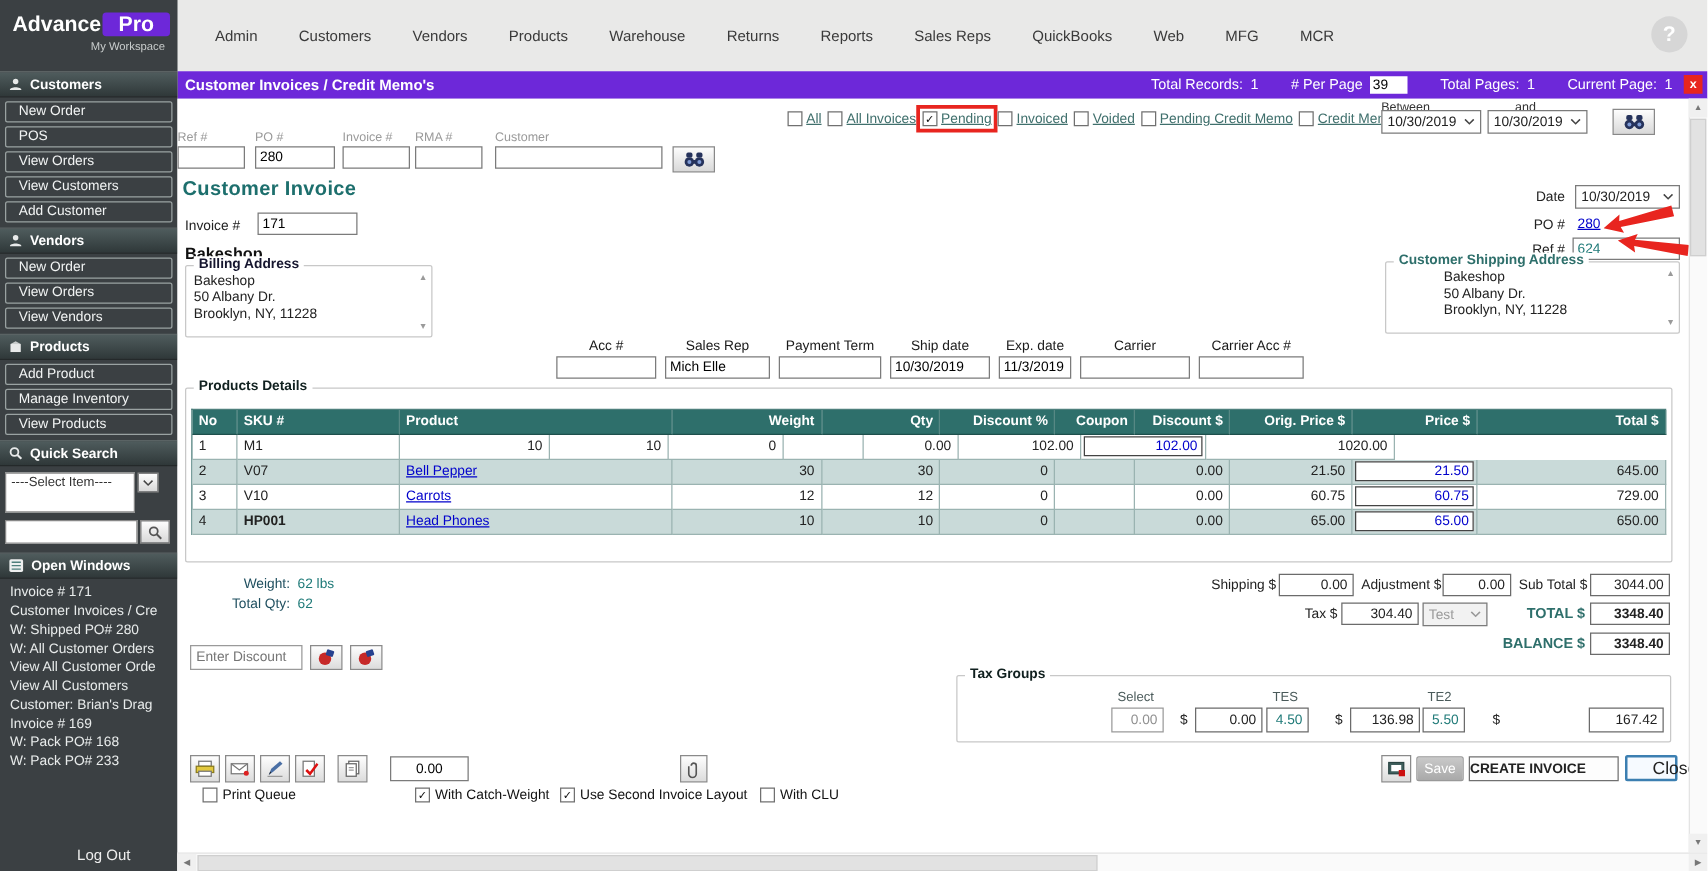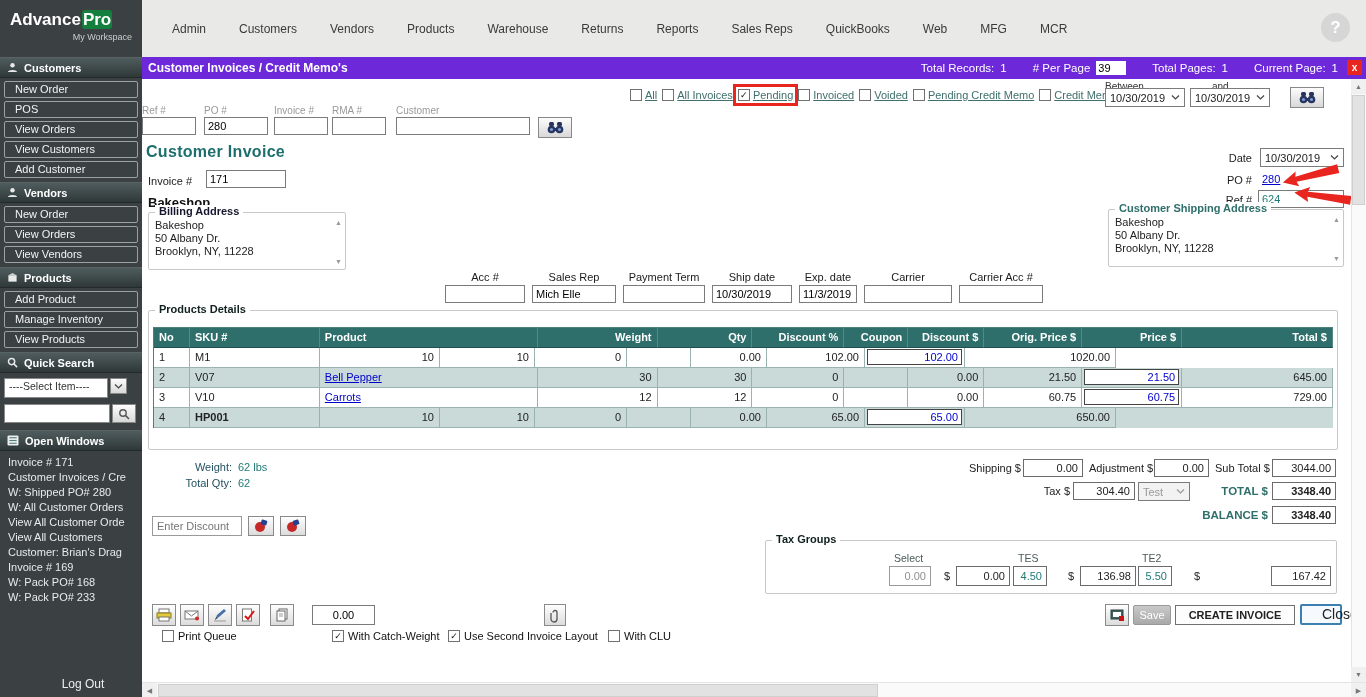--- a/index.html
+++ b/index.html
@@ -5,41 +5,41 @@
   * { box-sizing: border-box; }
   html,body { margin:0; padding:0; }
   body {
     width:1366px; height:697px; position:relative; overflow:hidden;
     font-family:"Liberation Sans", sans-serif; background:#fff; color:#222;
   }
   
   #topnav { position:absolute; left:0; top:0; width:1366px; height:57px; background:#e9e9e8; }
   #logo { position:absolute; left:0; top:0; width:142px; height:57px; background:#3b4043; }
   .brand { padding:10px 0 0 10px; font-size:17px; font-weight:bold; color:#fff; }
-  .brand .pro { background:#15803d; border-radius:3px; padding:0 1px; margin-left:1px; }
+  .brand .pro { background:#6d28d9; border-radius:3px; padding:0 13px; margin-left:1px; }
   .workspace { text-align:right; padding-right:10px; font-size:9px; color:#c9cdcd; margin-top:2px; }
   #nav-items { position:absolute; left:172px; top:0; height:57px; display:flex; align-items:center; gap:33px; font-size:12px; color:#3a3a3a; }
   .nav-item { white-space:nowrap; cursor:default; }
   #help-btn { position:absolute; right:16px; top:13px; width:29px; height:29px; border-radius:50%; background:#d6d6d6; color:#fff; font-weight:bold; font-size:17px; display:flex; align-items:center; justify-content:center; }
   
   #titlebar { position:absolute; left:142px; top:57px; width:1224px; height:22px; background:#6d28d9; color:#fff; }
   #tb-title { position:absolute; left:6px; top:4px; font-weight:bold; font-size:12px; }
   #tb-right { position:absolute; right:28px; top:4px; display:flex; gap:26px; font-size:11.5px; align-items:center; }
   .tb-group { display:flex; gap:6px; align-items:center; }
   #per-page-input { width:30px; height:14px; border:none; font-size:11px; padding:0 2px; font-family:inherit; }
   #tb-close { position:absolute; right:4px; top:3px; width:15px; height:15px; background:#e8251f; color:#fff; font-size:10px; font-weight:bold; text-align:center; line-height:15px; }
   
   #sidebar { position:absolute; left:0; top:57px; width:142px; height:640px; background:#3b4043; overflow:hidden; }
   .sb-header { height:21px; display:flex; align-items:center; gap:6px; padding-left:7px; font-size:11px; font-weight:bold; color:#fff;
     background:linear-gradient(#4f5c5d,#2f3839); border-top:1px solid #5a6364; border-bottom:1px solid #24292a; margin-top:4px; }
   #sb-sections .sb-header:first-child { margin-top:0; }
   .sb-ico { display:inline-flex; }
   .sb-item { margin:3px 4px 0 4px; height:17px; line-height:15px; border:1px solid #9aa2a2; border-radius:2px; font-size:11px; padding-left:10px; color:#f2f4f4; cursor:default; }
   #qs-row1 { margin:5px 4px 0; display:flex; }
-  .qs-select { width:104px; height:20px; background:#fff; color:#333; font-size:10.5px; padding-left:4px; line-height:15px; border:1px solid #888; }
+  .qs-select { width:104px; height:32px; background:#fff; color:#333; font-size:10.5px; padding-left:4px; line-height:15px; border:1px solid #888; }
   .qs-drop-btn { width:17px; height:16px; background:linear-gradient(#fdfdfd,#d8d8d8); border:1px solid #888; margin-left:2px; display:flex; align-items:center; justify-content:center; }
   #qs-row2 { margin:6px 4px 0; display:flex; }
   .qs-input { width:106px; height:19px; border:1px solid #888; background:#fff; font-family:inherit; }
   .qs-search-btn { width:24px; height:19px; background:linear-gradient(#fdfdfd,#d8d8d8); border:1px solid #888; margin-left:2px; display:flex; align-items:center; justify-content:center; }
   #ow-list { margin-top:4px; }
   .ow-item { font-size:11px; color:#e8ebeb; padding-left:8px; height:15px; line-height:15px; white-space:nowrap; overflow:hidden; cursor:default; }
   #logout { position:absolute; bottom:6px; left:12px; width:100%; text-align:center; font-size:12px; color:#eee; }
   
   #main { position:absolute; left:142px; top:79px; width:1224px; height:618px; background:#fff; font-size:11px; }
   .lbl-sm { position:absolute; font-size:10px; color:#333; }
@@ -70,21 +70,21 @@
   #ref-label { left:1058px; top:115px; }
   #ref-input { position:absolute; left:1116px; top:111px; width:86px; height:18px; border:1px solid #7b7b7b; font-size:11px; color:#1f7a78; padding:0 3px; font-family:inherit; }
   .red-arrow { position:absolute; width:58px; height:17px; }
   #arrow-po { left:1140px; top:88px; transform:rotate(-14deg); }
   #arrow-ref { left:1152px; top:109px; transform:rotate(8deg); }
   
   .fs { position:absolute; border:1px solid #c8c8c8; border-radius:2px; background:#fff; }
   .legend { position:absolute; top:-8px; left:6px; background:#fff; padding:0 4px; font-weight:bold; font-size:11px; color:#15152e; }
   .legend.teal { color:#2e6f6b; }
   #fs-billing { left:6px; top:133px; width:198px; height:58px; }
-  #fs-shipping { left:966px; top:130px; width:236px; height:58px; }
+  #fs-shipping { left:966px; top:130px; width:236px; height:58px;padding-left:40px; }
   .addr { padding:6px 18px 0 6px; font-size:11px; line-height:13px; color:#222; }
   .addr-scroll { position:absolute; right:3px; top:6px; bottom:4px; display:flex; flex-direction:column; justify-content:space-between; color:#9a9a9a; font-size:7px; }
   #order-fields { position:absolute; left:303px; top:192px; display:flex; gap:7px; }
   .of-label { text-align:center; font-size:11px; color:#1a1a1a; margin-bottom:2px; }
   #fs-products { left:6px; top:231px; width:1190px; height:140px; }
   .legend.dark { color:#10201f; }
   .pd-table { margin:16px 4px 0 4px; width:1180px; border-left:1px solid #4e7f7c; border-top:1px solid #4e7f7c; }
   .thead { display:flex; }
   .th { background:#2e6f6b; color:#fff; font-size:11px; font-weight:bold; padding:3px 5px 2px; border-right:1px solid #578884; border-bottom:1px solid #1e4f4c; height:20px; white-space:nowrap; overflow:hidden; }
   .tr { display:flex; }
@@ -111,21 +111,21 @@
   #fs-tax { left:623px; top:461px; width:572px; height:54px; }
   .tg-label { position:absolute; top:11px; font-size:10.5px; color:#4a5a5a; }
   .tg-box { position:absolute; top:25px; height:20px; border:1px solid #6b6b6b; background:#fff; text-align:right; padding:0 4px; line-height:18px; font-size:11px; }
   .tg-dollar { position:absolute; top:29px; font-size:11px; color:#222; }
   .tg-box.dis { color:#909090; border-color:#9a9a9a; }
   .tg-box.rate { color:#1f7a78; }
   
   .icon-btn { position:absolute; top:525px; width:24px; height:22px; border:1px solid #8a8a8a; background:linear-gradient(#fefefe,#dcdcdc); display:flex; align-items:center; justify-content:center; }
   #amount-input { position:absolute; left:170px; top:526px; width:63px; height:20px; border:1px solid #7b7b7b; text-align:center; font-size:11px; font-family:inherit; }
   #btn-save { position:absolute; left:991px; top:526px; width:38px; height:20px; background:linear-gradient(#c9c9c9,#a9a9a9); color:#fff; border:1px solid #999; border-radius:2px; font-size:11px; text-align:center; line-height:18px; }
-  #btn-create { position:absolute; left:1033px; top:526px; width:120px; height:20px; background:#fdfdfd; border:1px solid #707070; font-weight:bold; font-size:11px; text-align:center; line-height:18px; }
+  #btn-create { position:absolute; left:1033px; top:526px; width:120px; height:20px; background:#fdfdfd; border:1px solid #707070; font-weight:bold; font-size:11px; line-height:18px; }
   #btn-close { position:absolute; left:1158px; top:525px; width:42px; height:21px; background:#f6faff; border:2px solid #3c7fb1; border-radius:2px; font-size:14px; text-align:center; line-height:16px;padding-left:20px; }
   .fcheck { position:absolute; top:551px; display:flex; gap:4px; align-items:center; font-size:11px; color:#111; }
   
   #vscroll { position:absolute; right:0; top:0; width:15px; height:603px; background:#fafafa; border-left:1px solid #e4e4e4; }
   #hscroll { position:absolute; left:0; bottom:0; width:1224px; height:15px; background:#fafafa; border-top:1px solid #e4e4e4; }
   .sarrow { position:absolute; width:15px; height:15px; background:#f0f0f0; color:#777; font-size:7px; text-align:center; line-height:15px; }
   .sthumb { position:absolute; background:#e2e2e2; border:1px solid #cfcfcf; }
 </style>
 </head>
 <body>
@@ -466,20 +466,21 @@
             <div class="td num" style="width: 76px;">0.00</div>
             <div class="td num" style="width: 98px;">60.75</div>
             <div class="td num pb-cell" style="width: 100px;">
               <div class="pb">60.75</div>
             </div>
             <div class="td num" style="width: 151px;">729.00</div>
           </div>
           <div class="tr alt">
             <div class="td" style="width: 36px;">4</div>
             <div class="td" style="width: 130px; font-weight: bold;">HP001</div>
+            <div class="td" style="width: 218px;"><span class="plink">Head Phones</span></div>
             <div class="td num" style="width: 120px;">10</div>
             <div class="td num" style="width: 95px;">10</div>
             <div class="td num" style="width: 92px;">0</div>
             <div class="td num" style="width: 64px;"></div>
             <div class="td num" style="width: 76px;">0.00</div>
             <div class="td num" style="width: 98px;">65.00</div>
             <div class="td num pb-cell" style="width: 100px;">
               <div class="pb">65.00</div>
             </div>
             <div class="td num" style="width: 151px;">650.00</div>

